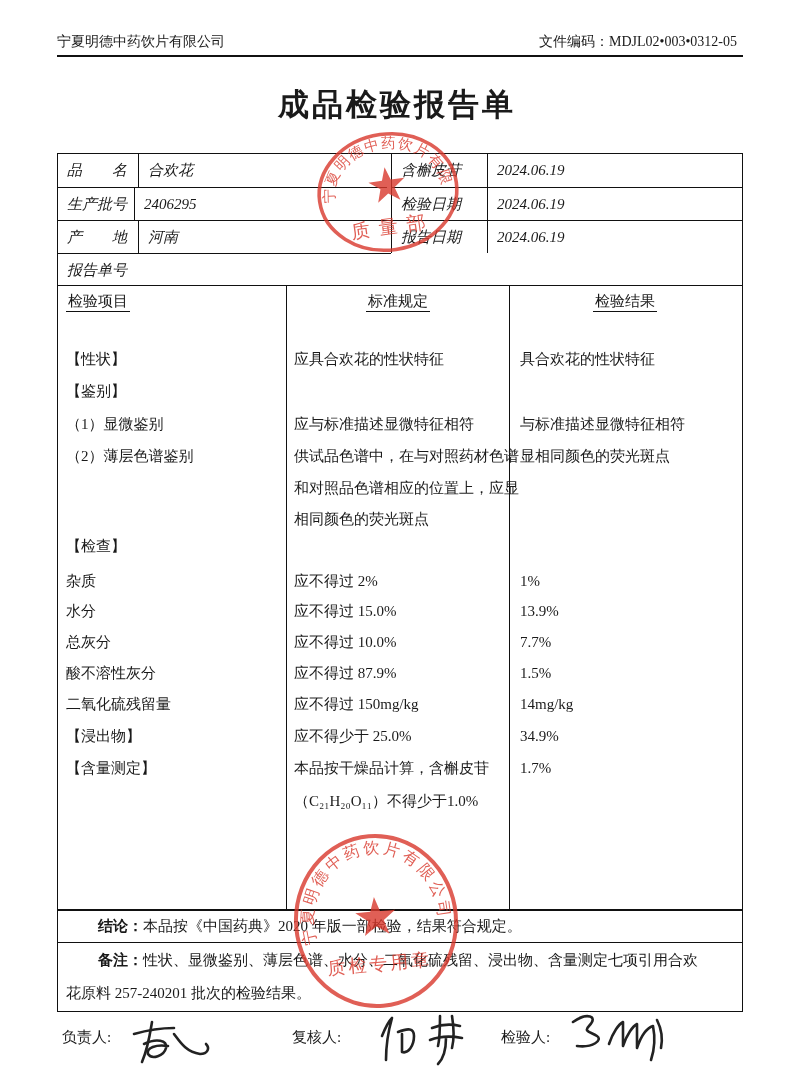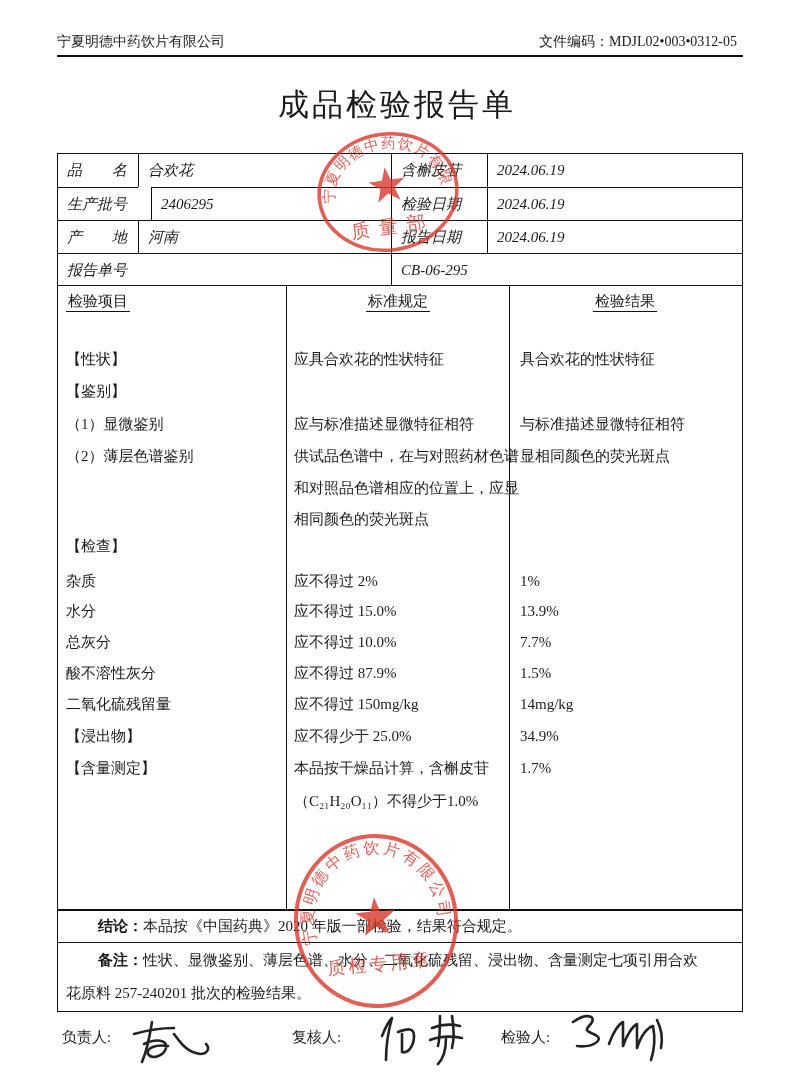--- a/index.html
+++ b/index.html
@@ -5,21 +5,21 @@
   html,body{margin:0;padding:0;background:#ffffff;}
   .page{
     position:relative;width:794px;height:1088px;background:#fff;
     font-family:"Liberation Serif","DejaVu Serif",serif;color:#1a1a1a;overflow:hidden;
   }
   
   .hdr-company{position:absolute;left:57px;top:33px;font-size:14px;}
   .hdr-code{position:absolute;right:57px;top:33px;font-size:14px;}
   .hdr-rule{position:absolute;left:57px;top:55px;width:686px;height:2px;background:#111;}
   
-  .title{position:absolute;left:0;right:0;top:84px;text-align:center;font-size:31px;font-weight:400;letter-spacing:3px;}
+  .title{position:absolute;left:0;right:0;top:84px;text-align:center;font-size:31px;font-weight:700;letter-spacing:3px;}
   
   .info{position:absolute;left:57px;top:153px;width:686px;height:133px;border:1px solid #111;box-sizing:border-box;font-style:italic;}
   .info .cell{position:absolute;box-sizing:border-box;font-size:15px;line-height:32px;padding-left:9px;border-left:1px solid #111;border-top:1px solid #111;height:33px;white-space:nowrap;}
   .info .nb-l{border-left:none;} .info .nb-t{border-top:none;}
   
   .main{position:absolute;left:57px;top:285px;width:686px;height:625px;border:1px solid #111;box-sizing:border-box;}
   .vline{position:absolute;top:0;bottom:0;width:1px;background:#111;}
   .v1{left:228px;} .v2{left:451px;}
   .chead{position:absolute;top:6px;font-size:15px;}
   .chead span{border-bottom:1px solid #111;padding:0 2px 2px 2px;}
@@ -51,31 +51,30 @@
 
   <div class="title">成品检验报告单</div>
 
   <div class="info">
     <div class="cell nb-l nb-t" style="left:0;top:0;width:80px;">品　　名</div>
     <div class="cell nb-t" style="left:80px;top:0;width:253px;">合欢花</div>
     <div class="cell nb-t" style="left:333px;top:0;width:96px;">含槲皮苷</div>
     <div class="cell nb-t" style="left:429px;top:0;width:255px;">2024.06.19</div>
 
     <div class="cell nb-l" style="left:0;top:33px;width:80px;">生产批号</div>
-    <div class="cell" style="left:93px;top:33px;width:253px;">2406295</div>
+    <div class="cell" style="left:76px;top:33px;width:253px;">2406295</div>
     <div class="cell" style="left:333px;top:33px;width:96px;">检验日期</div>
     <div class="cell" style="left:429px;top:33px;width:255px;">2024.06.19</div>
 
     <div class="cell nb-l" style="left:0;top:66px;width:80px;">产　　地</div>
     <div class="cell" style="left:80px;top:66px;width:253px;">河南</div>
     <div class="cell" style="left:333px;top:66px;width:96px;">报告日期</div>
     <div class="cell" style="left:429px;top:66px;width:255px;">2024.06.19</div>
 
     <div class="cell nb-l" style="left:0;top:99px;width:333px;">报告单号</div>
-    <div class="cell" style="left:333px;top:99px;width:351px;">CB-06-295</div>
   </div>
 
   <div class="main">
     <div class="vline v1"></div>
     <div class="vline v2"></div>
 
     <div class="chead ch1"><span>检验项目</span></div>
     <div class="chead ch3"><span>检验结果</span></div>
     <div class="chead ch2"><span>标准规定</span></div>
 

